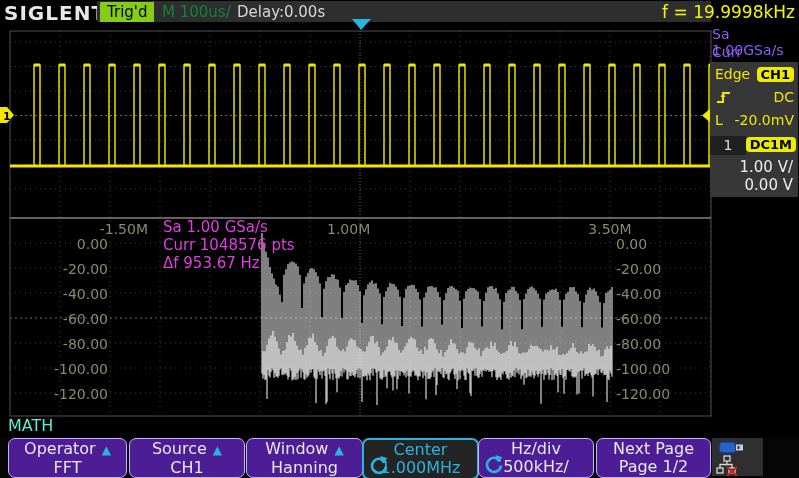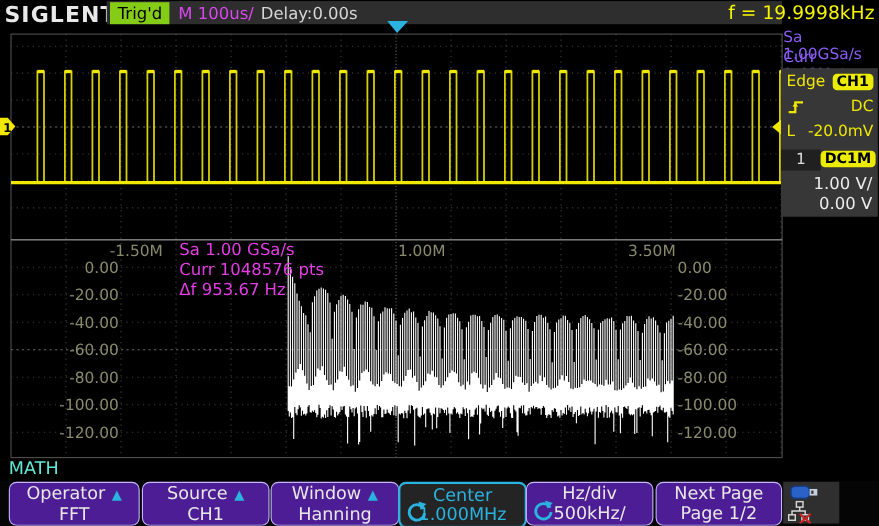--- a/index.html
+++ b/index.html
@@ -3,21 +3,21 @@
 <meta charset="utf-8">
 <style>
   html,body{margin:0;padding:0;background:#000;}
   body{width:799px;height:478px;position:relative;overflow:hidden;
        font-family:"DejaVu Sans","Liberation Sans",sans-serif;}
   .abs{position:absolute;}
   
   #logo{left:4px;top:1px;color:#e8e8e8;font-size:20px;font-weight:bold;letter-spacing:1px;}
   #hdr-strip{left:97px;top:1px;width:614px;height:21px;background:#2e2e2e;}
   #trig-badge{left:100px;top:2px;background:#84cc16;color:#000;font-size:15px;padding:1px 7px;}
-  #timebase{left:162px;top:3px;color:#d946ef;font-size:15px;}
+  #timebase{left:162px;top:3px;color:#15803d;font-size:15px;}
   #delay{left:237px;top:3px;color:#d6d6d6;font-size:15px;}
   #freq-readout{right:4px;top:2px;color:#f5f500;font-size:17px;}
   
   .sbtxt{left:712px;color:#8b5cf6;font-size:14px;}
   #trig-box{left:710px;top:62px;width:88px;height:79px;background:#373737;color:#f0e800;font-size:14px;}
   .trow{position:absolute;left:5px;right:4px;display:flex;justify-content:space-between;align-items:center;}
   .badge{background:#ecec00;color:#000;font-weight:bold;border-radius:4px;padding:0 4px;font-size:13px;}
   #ch-box{left:710px;top:136px;width:88px;height:61px;background:#373737;}
   #ch-tab{left:0;top:0;width:36px;height:19px;background:#202020;color:#ddd;font-size:14px;text-align:center;line-height:19px;}
   #ch-badge{right:2px;top:1px;}
@@ -112,22 +112,22 @@
     <line x1="684" y1="65" x2="690" y2="65" stroke="#f0e800" stroke-width="3"></line>
     <line x1="709" y1="65" x2="711" y2="65" stroke="#f0e800" stroke-width="3"></line>
     <path d="M262,233.0 L262,373.7 M263,351.1 L263,378.7 M264,242.9 L264,375.1 M265,351.3 L265,380.1 M266,251.6 L266,379.4 M267,344.9 L267,399.0 M268,257.5 L268,370.1 M269,338.6 L269,375.7 M270,266.9 L270,377.5 M271,335.5 L271,372.1 M272,273.3 L272,368.3 M273,330.8 L273,370.4 M274,278.5 L274,377.9 M275,336.7 L275,373.3 M276,284.5 L276,376.9 M277,341.6 L277,376.1 M278,286.6 L278,377.7 M279,348.6 L279,375.8 M280,294.7 L280,369.7 M281,354.6 L281,368.2 M282,302.1 L282,374.7 M283,350.9 L283,375.2 M284,274.8 L284,373.4 M285,349.9 L285,374.5 M286,269.3 L286,373.0 M287,342.2 L287,375.5 M288,264.2 L288,379.4 M289,335.1 L289,377.0 M290,262.4 L290,368.0 M291,336.5 L291,370.8 M292,261.4 L292,380.4 M293,332.9 L293,378.8 M294,262.3 L294,379.7 M295,340.9 L295,376.8 M296,263.5 L296,380.1 M297,345.6 L297,373.0 M298,266.3 L298,379.1 M299,350.0 L299,370.8 M300,274.9 L300,368.4 M301,349.5 L301,377.7 M302,307.9 L302,369.4 M303,354.8 L303,372.3 M304,283.5 L304,379.1 M305,347.9 L305,379.7 M306,276.7 L306,374.3 M307,345.1 L307,377.7 M308,272.8 L308,376.2 M309,337.6 L309,374.6 M310,268.8 L310,369.5 M311,337.9 L311,372.8 M312,268.0 L312,369.5 M313,333.5 L313,369.0 M314,269.2 L314,376.9 M315,341.9 L315,378.6 M316,272.2 L316,403.2 M317,345.2 L317,379.0 M318,276.3 L318,369.6 M319,351.1 L319,372.1 M320,283.3 L320,375.1 M321,350.2 L321,370.8 M322,317.2 L322,378.5 M323,356.1 L323,371.4 M324,288.7 L324,370.2 M325,352.7 L325,375.9 M326,281.1 L326,404.2 M327,345.9 L327,401.9 M328,276.9 L328,368.6 M329,339.1 L329,374.5 M330,277.1 L330,379.2 M331,337.4 L331,369.0 M332,274.2 L332,373.4 M333,335.8 L333,379.8 M334,274.6 L334,369.1 M335,338.1 L335,373.6 M336,279.0 L336,378.4 M337,346.7 L337,392.4 M338,279.7 L338,377.4 M339,349.5 L339,378.7 M340,287.6 L340,376.3 M341,351.1 L341,371.2 M342,318.2 L342,376.5 M343,349.0 L343,368.2 M344,292.0 L344,372.8 M345,351.4 L345,369.2 M346,285.0 L346,370.5 M347,346.4 L347,379.3 M348,283.1 L348,379.4 M349,340.5 L349,372.2 M350,279.4 L350,376.3 M351,338.3 L351,375.9 M352,280.2 L352,372.3 M353,339.6 L353,375.3 M354,280.5 L354,375.8 M355,340.1 L355,377.3 M356,280.2 L356,373.9 M357,346.4 L357,369.9 M358,285.0 L358,377.6 M359,348.0 L359,368.5 M360,291.3 L360,378.3 M361,349.0 L361,369.3 M362,323.0 L362,402.0 M363,351.2 L363,376.2 M364,295.3 L364,376.8 M365,351.4 L365,375.5 M366,289.2 L366,375.9 M367,346.2 L367,380.3 M368,284.3 L368,373.3 M369,341.8 L369,375.4 M370,282.3 L370,380.3 M371,336.3 L371,373.2 M372,280.4 L372,368.5 M373,335.9 L373,375.8 M374,283.8 L374,368.4 M375,343.3 L375,369.2 M376,283.2 L376,372.6 M377,341.6 L377,405.0 M378,288.6 L378,371.7 M379,347.2 L379,370.6 M380,293.6 L380,378.0 M381,355.3 L381,379.0 M382,324.2 L382,379.7 M383,352.3 L383,377.7 M384,296.9 L384,370.1 M385,350.2 L385,377.0 M386,291.1 L386,375.8 M387,346.6 L387,388.3 M388,287.2 L388,372.0 M389,339.5 L389,371.4 M390,282.7 L390,371.4 M391,340.4 L391,375.3 M392,283.8 L392,377.6 M393,337.0 L393,390.5 M394,284.1 L394,375.8 M395,342.5 L395,376.7 M396,286.5 L396,370.4 M397,342.9 L397,389.3 M398,289.6 L398,379.1 M399,349.9 L399,370.7 M400,296.7 L400,375.7 M401,352.6 L401,371.2 M402,326.0 L402,371.6 M403,350.2 L403,372.8 M404,297.8 L404,375.4 M405,346.5 L405,372.6 M406,288.8 L406,377.4 M407,342.9 L407,370.5 M408,285.9 L408,375.8 M409,339.0 L409,393.6 M410,285.4 L410,375.9 M411,336.9 L411,376.8 M412,284.7 L412,372.1 M413,338.2 L413,370.0 M414,285.1 L414,371.4 M415,339.5 L415,375.8 M416,288.8 L416,374.7 M417,347.5 L417,376.5 M418,292.0 L418,380.1 M419,351.2 L419,376.0 M420,299.4 L420,376.6 M421,349.7 L421,370.2 M422,326.6 L422,372.1 M423,354.0 L423,378.1 M424,297.5 L424,371.2 M425,346.9 L425,375.7 M426,292.6 L426,399.4 M427,349.8 L427,372.4 M428,286.8 L428,379.0 M429,339.3 L429,378.4 M430,286.1 L430,379.1 M431,338.0 L431,377.0 M432,286.1 L432,372.3 M433,339.1 L433,370.6 M434,287.5 L434,377.1 M435,343.4 L435,368.3 M436,287.3 L436,395.0 M437,349.3 L437,385.0 M438,291.9 L438,370.7 M439,353.1 L439,372.0 M440,297.2 L440,371.4 M441,349.8 L441,374.1 M442,324.6 L442,368.0 M443,356.4 L443,377.1 M444,300.1 L444,378.2 M445,352.2 L445,370.7 M446,293.3 L446,374.5 M447,349.9 L447,373.4 M448,288.1 L448,378.9 M449,345.3 L449,380.3 M450,286.3 L450,373.5 M451,339.0 L451,371.7 M452,286.0 L452,369.3 M453,343.1 L453,368.6 M454,287.6 L454,374.7 M455,343.8 L455,378.9 M456,289.1 L456,373.7 M457,349.1 L457,389.0 M458,290.7 L458,380.3 M459,353.4 L459,370.5 M460,300.7 L460,379.2 M461,352.3 L461,371.2 M462,327.9 L462,369.5 M463,352.4 L463,370.7 M464,298.5 L464,375.6 M465,353.6 L465,379.8 M466,291.2 L466,380.0 M467,347.4 L467,368.4 M468,289.0 L468,372.5 M469,341.6 L469,374.0 M470,287.6 L470,393.0 M471,342.5 L471,396.1 M472,288.1 L472,370.6 M473,342.8 L473,371.1 M474,288.1 L474,368.8 M475,347.8 L475,375.7 M476,289.8 L476,368.3 M477,349.9 L477,375.8 M478,291.6 L478,377.8 M479,348.3 L479,377.5 M480,299.0 L480,373.9 M481,356.2 L481,370.9 M482,326.4 L482,376.8 M483,350.9 L483,370.0 M484,301.0 L484,371.1 M485,348.7 L485,368.9 M486,292.7 L486,371.6 M487,347.1 L487,370.3 M488,287.3 L488,369.9 M489,348.6 L489,371.9 M490,286.2 L490,371.0 M491,341.4 L491,371.6 M492,286.1 L492,377.1 M493,346.3 L493,371.0 M494,288.9 L494,369.2 M495,343.0 L495,370.4 M496,287.8 L496,377.2 M497,350.1 L497,380.0 M498,293.5 L498,377.8 M499,352.3 L499,376.6 M500,299.3 L500,377.3 M501,354.0 L501,379.9 M502,329.3 L502,372.7 M503,352.9 L503,374.4 M504,301.8 L504,371.1 M505,352.5 L505,371.5 M506,293.1 L506,374.5 M507,350.7 L507,378.6 M508,290.5 L508,377.8 M509,345.0 L509,379.8 M510,289.3 L510,372.7 M511,341.1 L511,377.7 M512,286.8 L512,375.4 M513,346.0 L513,376.3 M514,287.0 L514,370.4 M515,341.9 L515,377.1 M516,291.0 L516,368.1 M517,347.2 L517,372.9 M518,293.5 L518,370.4 M519,353.2 L519,374.5 M520,300.0 L520,369.6 M521,353.9 L521,379.2 M522,329.2 L522,376.3 M523,352.4 L523,374.5 M524,299.1 L524,384.7 M525,352.8 L525,372.7 M526,293.7 L526,378.2 M527,352.1 L527,377.3 M528,289.0 L528,369.6 M529,349.2 L529,376.5 M530,287.3 L530,375.5 M531,344.9 L531,376.8 M532,286.4 L532,371.7 M533,346.3 L533,375.0 M534,288.2 L534,378.4 M535,345.9 L535,375.7 M536,290.3 L536,370.5 M537,345.9 L537,374.0 M538,293.6 L538,376.8 M539,347.9 L539,374.1 M540,298.5 L540,371.5 M541,349.2 L541,403.8 M542,326.8 L542,374.1 M543,351.4 L543,369.9 M544,299.7 L544,379.7 M545,349.5 L545,374.5 M546,293.7 L546,375.3 M547,349.7 L547,369.5 M548,291.9 L548,373.6 M549,350.6 L549,379.6 M550,290.3 L550,375.1 M551,345.2 L551,368.2 M552,289.4 L552,380.0 M553,349.5 L553,370.1 M554,289.7 L554,379.6 M555,349.6 L555,374.9 M556,288.7 L556,373.5 M557,346.9 L557,376.0 M558,291.9 L558,392.4 M559,354.7 L559,370.4 M560,299.8 L560,374.7 M561,355.1 L561,374.9 M562,326.7 L562,369.2 M563,354.1 L563,377.8 M564,299.6 L564,393.9 M565,354.6 L565,376.0 M566,293.8 L566,379.8 M567,353.0 L567,370.0 M568,291.8 L568,369.5 M569,350.4 L569,370.8 M570,287.2 L570,371.9 M571,348.1 L571,369.0 M572,287.4 L572,376.1 M573,343.2 L573,377.6 M574,287.0 L574,376.6 M575,348.0 L575,377.5 M576,291.4 L576,376.5 M577,352.1 L577,394.5 M578,293.9 L578,372.1 M579,353.8 L579,393.6 M580,301.0 L580,371.1 M581,351.2 L581,370.2 M582,327.2 L582,378.7 M583,353.5 L583,370.7 M584,302.6 L584,368.3 M585,351.8 L585,376.1 M586,294.5 L586,374.1 M587,351.4 L587,373.8 M588,289.9 L588,375.9 M589,344.0 L589,372.7 M590,287.5 L590,372.5 M591,345.9 L591,375.3 M592,289.6 L592,377.6 M593,344.1 L593,396.5 M594,288.4 L594,375.0 M595,346.9 L595,374.4 M596,291.3 L596,373.7 M597,350.7 L597,369.7 M598,295.6 L598,375.2 M599,349.7 L599,369.9 M600,302.2 L600,368.7 M601,356.5 L601,372.5 M602,327.6 L602,373.2 M603,355.9 L603,370.6 M604,303.0 L604,375.1 M605,349.4 L605,375.1 M606,293.1 L606,374.3 M607,346.3 L607,402.0 M608,291.5 L608,378.7 M609,348.6 L609,380.1 M610,289.7 L610,370.7 M611,345.8 L611,373.7 M612,287.1 L612,376.8 " stroke="#ffffff" stroke-width="1" fill="none"></path>
     <polygon points="352,19 371,19 361,30" fill="#2bb3e0"></polygon>
     <polygon points="0,107 7,107 14,115 7,123 0,123" fill="#f0e800"></polygon>
     <text x="3" y="120" font-size="11" font-weight="bold" fill="#000" font-family="&quot;DejaVu Sans&quot;,sans-serif">1</text>
     <polygon points="711,108 702,115.5 711,123" fill="#f0e800"></polygon>
   </svg>
 
 <div class="abs flabel" style="left:70px;top:221px;width:78px;text-align:right">-1.50M</div>
-<div class="abs flabel" style="left:327px;top:221px;width:78px;text-align:right">1.00M</div>
-<div class="abs flabel" style="left:571px;top:221px;width:78px;">3.50M</div>
+<div class="abs flabel" style="left:327px;top:221px;width:78px;text-align:left">1.00M</div>
+<div class="abs flabel" style="left:571px;top:221px;width:78px;text-align:center">3.50M</div>
 
 <div class="abs flabel dbl" style="top:236px">0.00</div>
 <div class="abs flabel dbl" style="top:261px">-20.00</div>
 <div class="abs flabel dbl" style="top:286px">-40.00</div>
 <div class="abs flabel dbl" style="top:311px">-60.00</div>
 <div class="abs flabel dbl" style="top:336px">-80.00</div>
 <div class="abs flabel dbl" style="top:361px">-100.00</div>
 <div class="abs flabel dbl" style="top:386px">-120.00</div>
 
 <div class="abs flabel dbr" style="top:236px">0.00</div>

